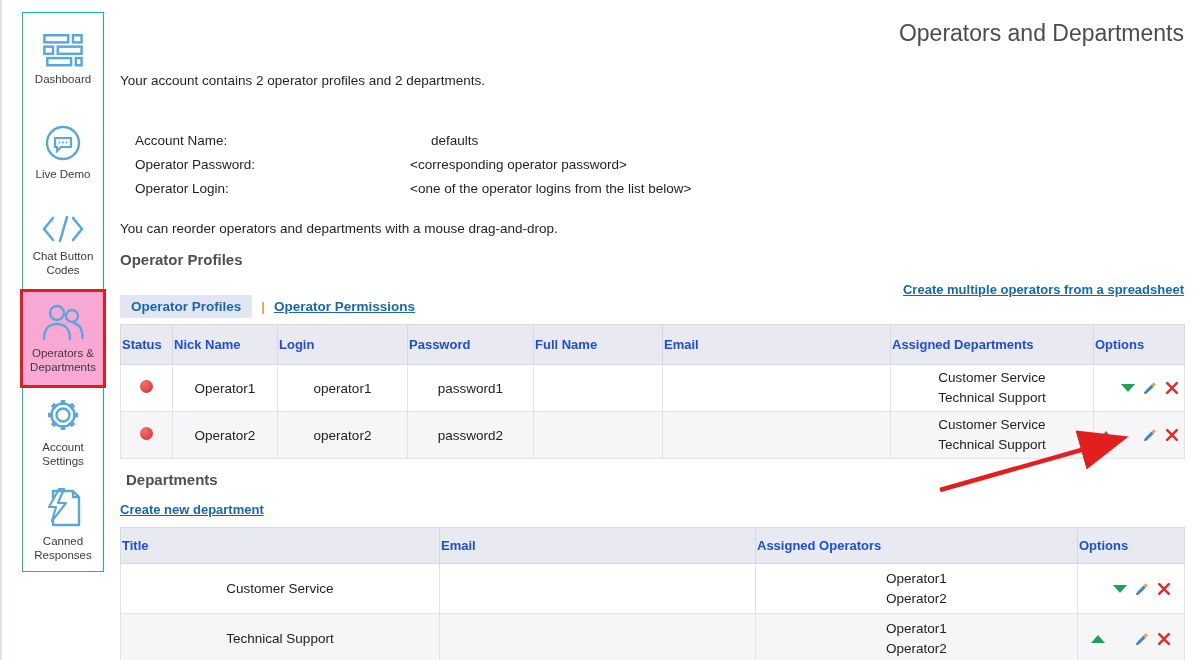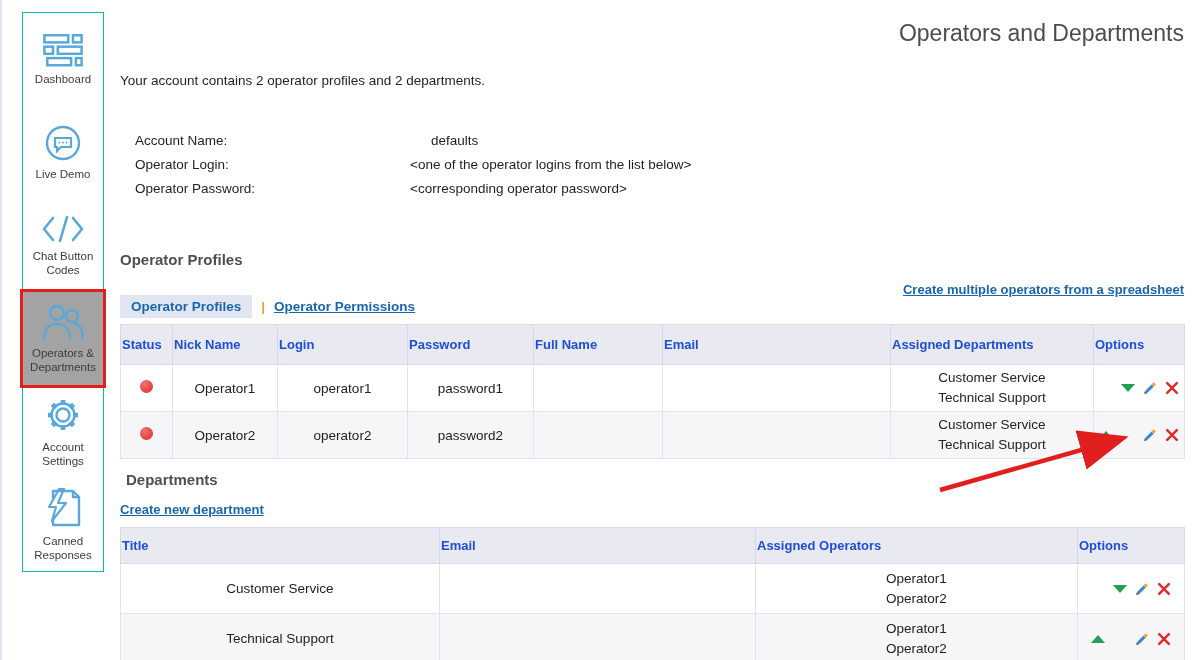--- a/index.html
+++ b/index.html
@@ -3,21 +3,21 @@
 <meta charset="utf-8">
 <style>
   html,body{margin:0;padding:0;background:#fff;}
   body{font-family:"Liberation Sans",sans-serif;color:#1f1f1f;}
   #app{position:relative;width:1200px;height:660px;overflow:hidden;background:#fff;border-left:2px solid #dbe4f2;box-sizing:border-box;}
 
   
   .sidebar{position:absolute;left:20px;top:12px;width:80px;background:#fff;border:1px solid #14b8a6;}
   .side-item{height:93px;display:flex;flex-direction:column;align-items:center;justify-content:center;gap:5px;cursor:pointer;position:relative;background:#fff;}
   .side-item .lbl{font-size:11.5px;line-height:1.25;color:#3c3c3c;text-align:center;width:76px;}
-  .side-item.selected{background:#a3a3a3;box-shadow:0 0 0 3px #e41c1c;z-index:2;}
+  .side-item.selected{background:#f9a8d4;box-shadow:0 0 0 3px #e41c1c;z-index:2;}
   .side-item svg{display:block;}
 
   
   .main-title{position:absolute;left:118px;top:20px;width:1064px;text-align:right;font-size:23px;font-weight:400;color:#4c4c4c;}
   .intro{position:absolute;left:118px;top:71px;font-size:13.5px;line-height:19px;color:#1f1f1f;}
   a.plain-link{color:#1e6cb5;text-decoration:underline;cursor:pointer;}
   a.bold-link{color:#1a66ad;text-decoration:underline;font-weight:bold;cursor:pointer;font-size:13px;}
 
   .acct-block{position:absolute;left:133px;top:129px;font-size:13.5px;line-height:24px;}
   .acct-row{display:flex;}
@@ -155,29 +155,30 @@
   <div class="intro">
     <div>Your account contains 2 operator profiles and 2 departments.</div>
   </div>
 
   <div class="acct-block">
     <div class="acct-row">
       <span class="a-label">Account Name:</span>
       <span class="a-value bold">defaults</span>
     </div>
     <div class="acct-row">
+      <span class="a-label">Operator Password:</span>
+      <span class="a-value">&lt;corresponding operator password&gt;</span>
+    </div>
+    <div class="acct-row">
       <span class="a-label">Operator Login:</span>
       <span class="a-value">&lt;one of the operator logins from the list below&gt;</span>
     </div>
-    <div class="acct-row">
-      <span class="a-label">Operator Password:</span>
-      <span class="a-value">&lt;corresponding operator password&gt;</span>
-    </div>
-  </div>
-
+  </div>
+
+  <div class="reorder-note">You can reorder operators and departments with a mouse drag-and-drop.</div>
 
   <div class="section-heading" id="op-heading">Operator Profiles</div>
 
   <div class="create-links">
     <div><a class="bold-link">Create multiple operators from a spreadsheet</a></div>
   </div>
 
   <div class="tabs">
     <span class="tab-active">Operator Profiles</span>
     <span class="tab-sep">|</span>

